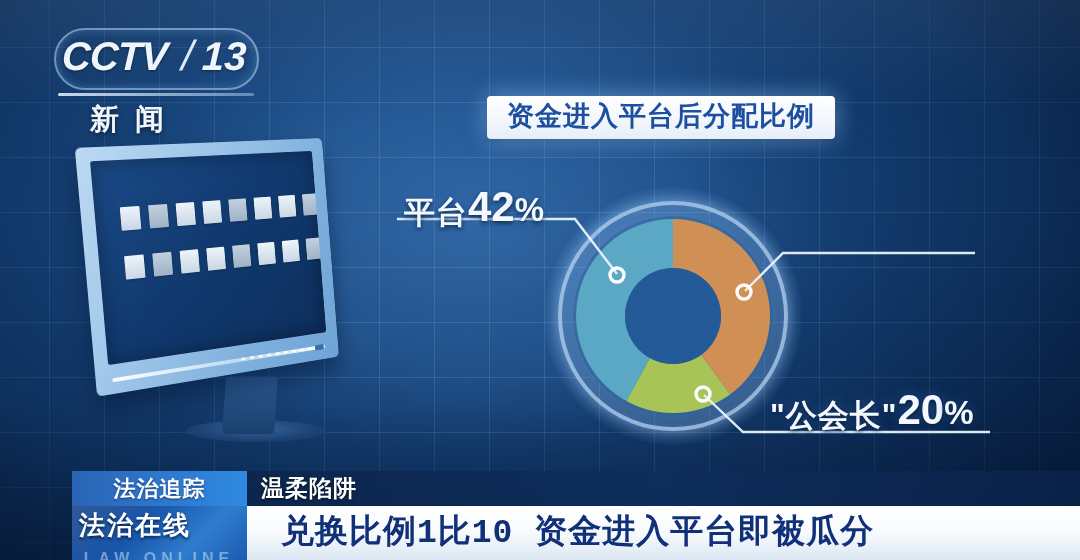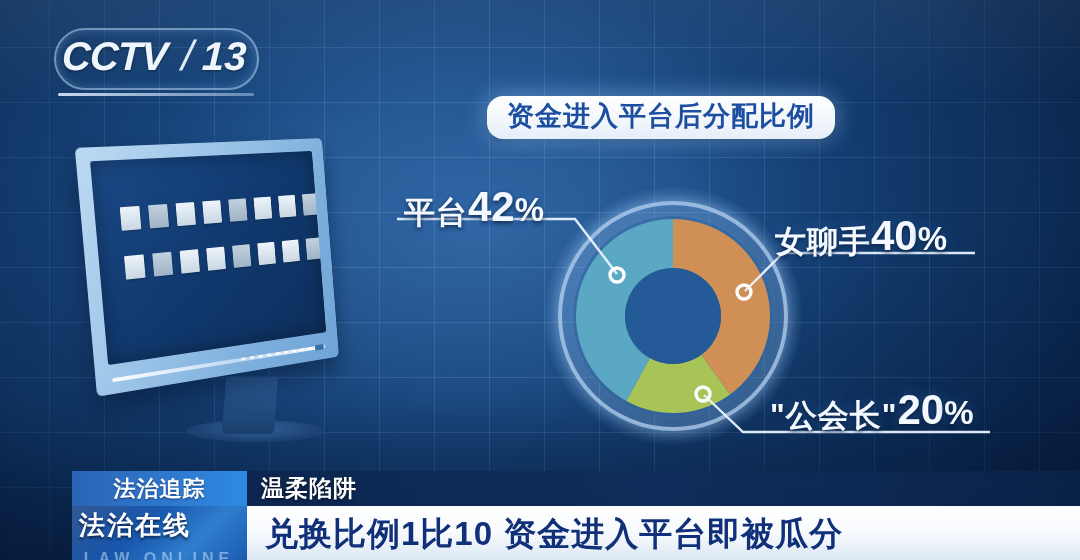--- a/index.html
+++ b/index.html
@@ -75,21 +75,21 @@
     position:absolute; left:28px; top:64px;
     font-size:29px; font-weight:bold; color:#f2f7fd;
     letter-spacing:16px; text-shadow:0 2px 4px rgba(0,0,0,.5);
   }
 
   
   #titlepill{
     position:absolute; left:487px; top:96px;
     padding:5px 20px 7px 20px;
     background:linear-gradient(to bottom,#ffffff 0%,#f3f7fc 55%,#e6eef8 100%);
-    border-radius:16px;
+    border-radius:4px;
     box-shadow:0 0 22px rgba(150,200,255,.55), 0 2px 6px rgba(0,0,0,.30);
   }
   #titlepill .t{
     font-size:27px; font-weight:bold; color:#1d4fa0; letter-spacing:1px;
     white-space:nowrap; line-height:1.15;
   }
 
   
   #monitor{ position:absolute; left:78px; top:148px; width:330px; height:285px; }
   #mon-body{
@@ -214,41 +214,42 @@
     display:inline-block; margin-left:14px; line-height:35px;
     color:#ffffff; font-size:23px; font-weight:bold; letter-spacing:1px;
     text-shadow:0 1px 3px rgba(0,0,0,.6);
   }
   #lt-head{
     position:absolute; left:175px; top:35px; width:833px; height:54px;
     background:linear-gradient(to bottom,#ffffff 0%,#f7fafd 50%,#dbe6f2 100%);
     border-top:1px solid rgba(255,255,255,.85);
   }
   #lt-head span{
-    display:inline-block; margin-left:18px; line-height:54px;
-    color:#11307a; font-size:33px; font-weight:bold; letter-spacing:1px;
+    display:inline-block; margin-left:34px; line-height:54px;
+    color:#11307a; font-size:33px; font-weight:bold; letter-spacing:1px;font-family:Liberation Mono, monospace;
   }
 </style>
 </head>
 <body>
 
 <div id="stage">
 
   <div id="basewash"></div>
   <div id="grid"></div>
   <div id="gridfade"></div>
   <div id="vign"></div>
 
   <div id="logo">
     <div class="lockup">
       <div class="capsule"></div>
       <div class="cctvtext">CCTV</div>
       <div class="slash">/</div>
       <div class="thirteen">13</div>
       <div class="bar"></div>
+      <div class="xinwen">新闻</div>
     </div>
   </div>
 
   <div id="titlepill">
     <div class="t">资金进入平台后分配比例</div>
   </div>
 
   <div id="monitor">
     <div id="mon-base"></div>
     <div id="mon-stand"></div>
@@ -313,23 +314,20 @@
     <svg width="300" height="52">
       <path d="M9,5 L48,42 L295,42" fill="none" stroke="#e9f3ff" stroke-width="2.4" opacity="0.95"></path>
       <circle cx="8" cy="4" r="7" fill="none" stroke="#ffffff" stroke-width="3.4"></circle>
     </svg>
   </div>
 
   <div class="lbl" id="lbl-platform">
     <span class="cn">平台</span><span class="pct">42</span><span class="pctsym">%</span>
   </div>
 
-  <div class="lbl" id="lbl-female">
-    <span class="cn">女聊手</span><span class="pct">40</span><span class="pctsym">%</span>
-  </div>
 
   <div class="lbl" id="lbl-guild">
     <span class="cn">"公会长"</span><span class="pct">20</span><span class="pctsym">%</span>
   </div>
 
   <div id="lower">
 
     <div id="lt-left">
       <div id="lt-left-top">
         <span>法治追踪</span>

